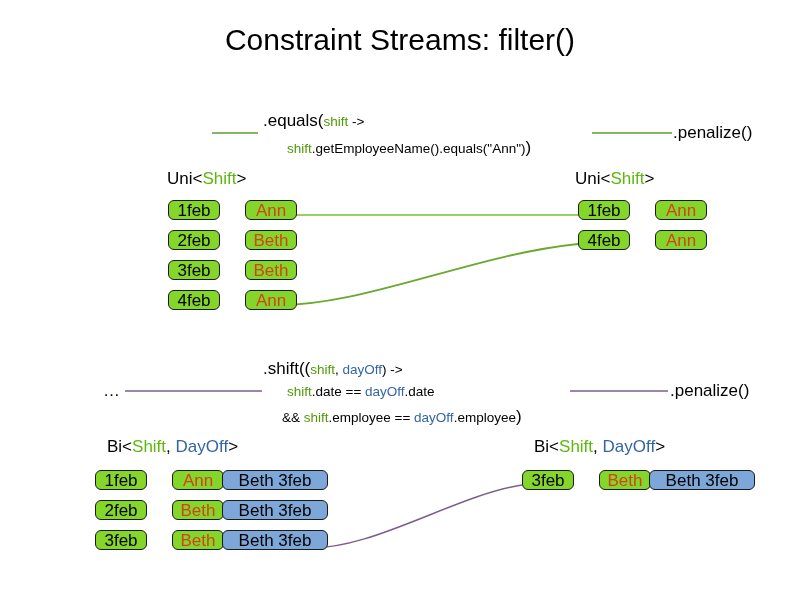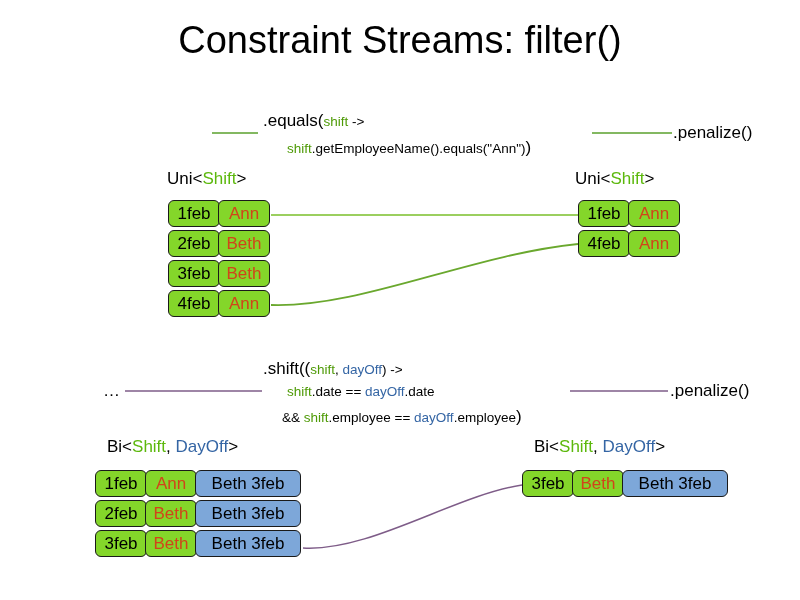--- a/index.html
+++ b/index.html
@@ -22,21 +22,21 @@
     width: 800px;
     height: 600px;
   }
 
   
   .title {
     position: absolute;
     left: 0; top: 20px;
     width: 800px;
     text-align: center;
-    font-size: 38px;
+    font-size: 30px;
     line-height: 40px;
     letter-spacing: 0px;
     color: #000;
     white-space: nowrap;
   }
   .subtitle {
     position: absolute;
     left: 0; top: 67px;
     width: 800px;
     text-align: center;
@@ -88,28 +88,28 @@
   }
   .cell {
     box-sizing: border-box;
     border: 1.6px solid #1a1a1a;
     border-radius: 6px;
     display: flex;
     align-items: center;
     justify-content: center;
     font-size: 17px;
     line-height: 17px;
-    height: 27px;
+    height: 20px;
     margin-right: -2px;
     position: relative;
   }
   .cell.green { background: #84d62a; }
   .cell.blue  { background: #7da7d9; }
   .cell.date  { color: #000000; }
-  .cell.name  { color: #d1441a; }
+  .cell.name  { color: #d1441a; margin-left: 27px; }
   .cell.pair  { color: #000000; }
 </style>
 </head>
 <body>
 
 <div id="slide">
 
   <div class="title">Constraint Streams: filter()</div>
 
   <svg id="wires" viewBox="0 0 800 600">

